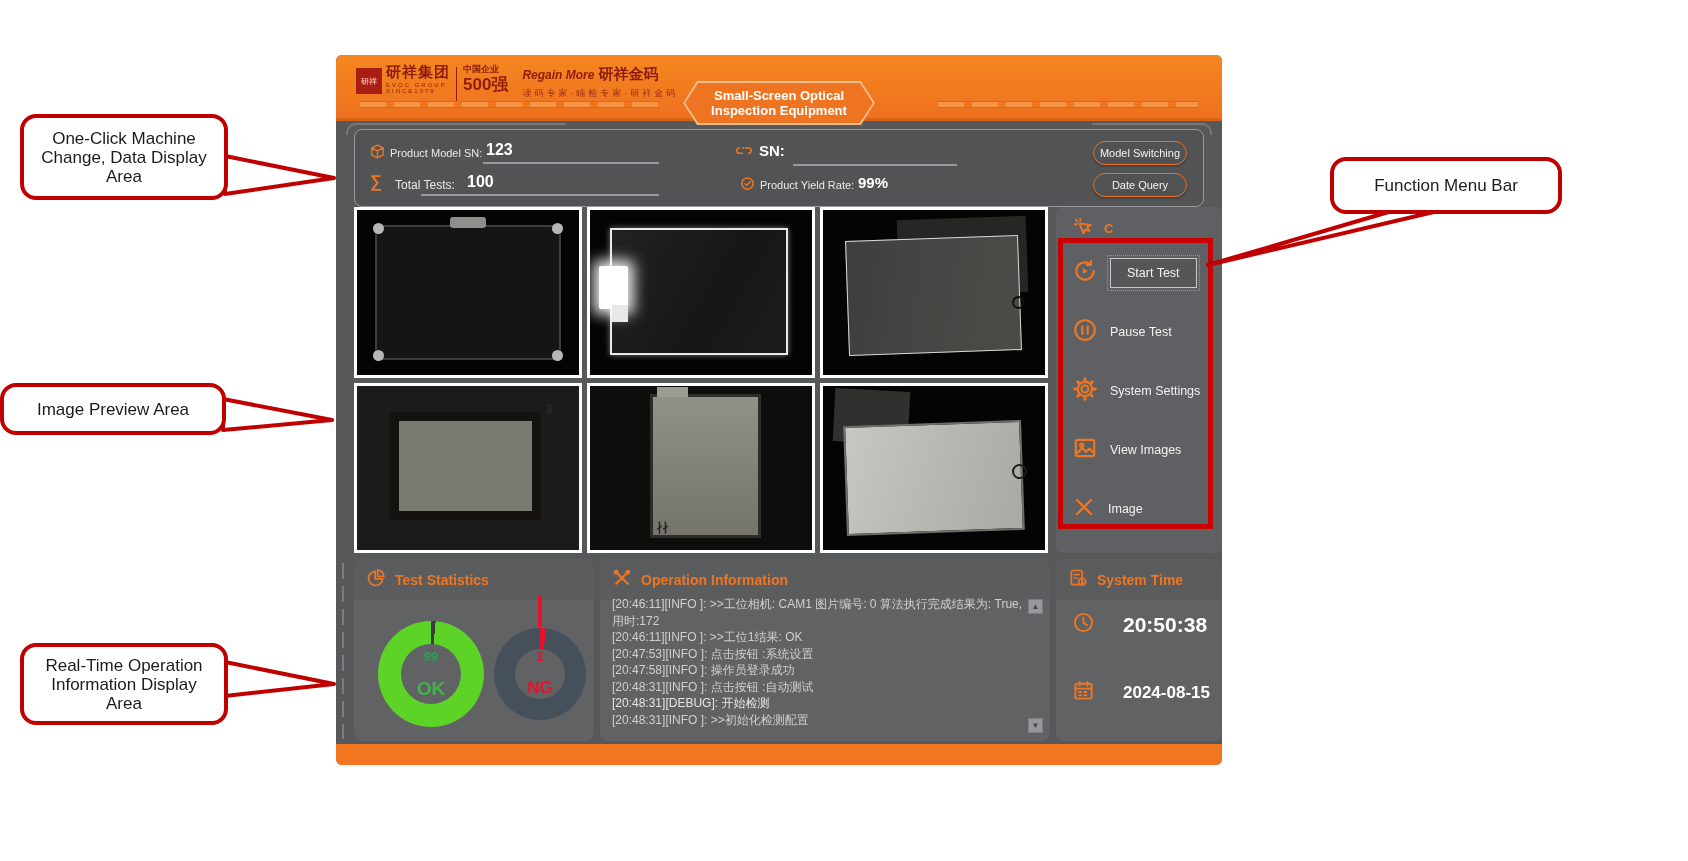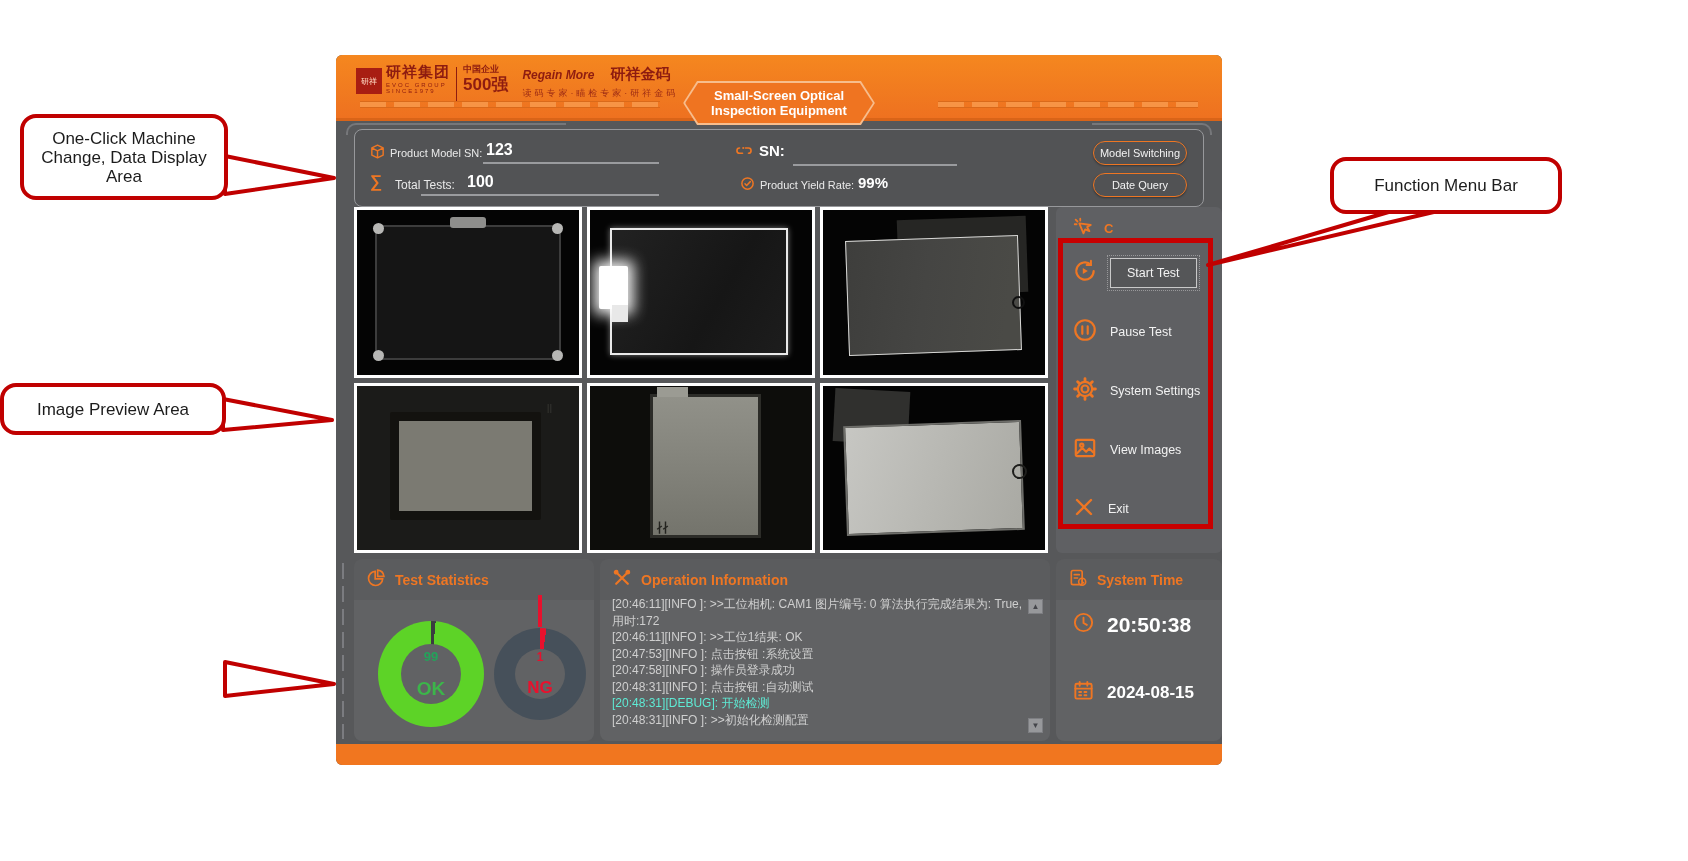--- a/index.html
+++ b/index.html
@@ -23,21 +23,21 @@
   .logo-box { width:26px; height:26px; margin-top:5px; background:#a81e12; color:#ffd9c2;
               font-size:8px; line-height:9px; display:flex; align-items:center; justify-content:center; text-align:center; }
   .logo-c1 { margin-left:4px; }
   .logo-brand { font-size:15px; font-weight:bold; letter-spacing:1px; }
   .logo-sub { font-size:6px; letter-spacing:2px; }
   .logo-div { width:1px; background:#8e1c10; margin:4px 6px 0 6px; height:34px; }
   .logo-rank1 { font-size:9px; font-weight:bold; }
   .logo-rank2 { font-size:17px; font-weight:bold; line-height:17px; }
   .logo-right { margin-left:14px; padding-top:2px; }
   .logo-script { font-size:12px; font-style:italic; font-weight:bold; }
-  .logo-script b { font-size:15px; font-style:normal; margin-left:16px; }
+  .logo-script b { font-size:15px; font-style:normal; margin-left:4px; }
   .logo-tag { font-size:9px; letter-spacing:3px; margin-top:3px; color:#9e2d15; }
 
   .title-badge-outer { position:absolute; left:50%; top:26px; transform:translateX(-50%);
       padding:2px; background:#f7bd8d; border-radius:5px;
       clip-path:polygon(14px 0, calc(100% - 14px) 0, 100% 50%, calc(100% - 14px) 100%, 14px 100%, 0 50%); }
   .title-badge { background:#ef7421; color:#fff; text-align:center; font-size:13px; font-weight:bold;
       line-height:15px; padding:5px 26px;
       clip-path:polygon(13px 0, calc(100% - 13px) 0, 100% 50%, calc(100% - 13px) 100%, 13px 100%, 0 50%); }
 
   
@@ -132,28 +132,28 @@
               background:conic-gradient(#e8112d 0deg 8deg, #46505a 8deg 360deg); }
   .donut-ng .hole { inset:21px; }
   .ng-count { color:#e8112d; font-size:12px; font-weight:bold; line-height:12px; }
   .ng-label { color:#e8112d; font-size:17px; font-weight:bold; line-height:18px; }
   .ng-tick { position:absolute; left:184px; top:36px; width:4px; height:32px; background:#e8112d; }
 
   .oplog { left:264px; top:504px; width:450px; height:182px; }
   .log-body { position:absolute; left:12px; right:26px; top:37px; bottom:6px; overflow:hidden;
               color:#cfcfcf; font-size:12px; line-height:16.5px; }
   .log-line { white-space:normal; word-break:break-all; }
-  .log-debug { color:#5eead4; }
+  .log-debug { color:#e5e5e5; }
   .scr-btn { position:absolute; right:7px; width:15px; height:15px; background:#97989b;
              color:#44454a; font-size:8px; display:flex; align-items:center; justify-content:center;
              cursor:pointer; border:1px solid #7d7e82; }
   .scr-up { top:40px; } .scr-dn { bottom:8px; }
 
   .systime { left:720px; top:504px; width:166px; height:182px; }
-  .time-row { position:absolute; left:16px; display:flex; align-items:center; gap:12px; color:#fff; }
+  .time-row { position:absolute; left:16px; display:flex; align-items:center; gap:28px; color:#fff; }
   .time-row.clock { top:52px; font-size:21px; font-weight:bold; }
   .time-row.date  { top:120px; font-size:17px; font-weight:bold; }
 
   
   .red-rect { position:absolute; left:1058px; top:238px; width:155px; height:291px;
               border:5px solid #c80000; z-index:5; }
   .callout { position:absolute; background:#fff; border:4px solid #c00000; border-radius:16px;
              color:#1c1c1c; display:flex; align-items:center; justify-content:center; text-align:center;
              font-size:17px; line-height:19px; font-weight:500; padding:4px 10px; z-index:7; }
   .co-1 { left:20px;  top:114px; width:208px; height:86px; }
@@ -329,21 +329,21 @@
         </span>
         <span class="mi-label">View Images</span>
       </div>
 
       <div class="menu-item">
         <span>
           <svg width="24" height="24" viewBox="0 0 24 24" fill="none" stroke="#ee7623" stroke-width="2.4" stroke-linecap="round">
               <path d="M5 5l14 14M19 5L5 19"></path>
             </svg>
         </span>
-        <span class="mi-label">Exit</span>
+        <span class="mi-label">Image</span>
       </div>
     </div>
 
     <div class="panel stats">
       <div class="panel-head">
         <span>
           <svg width="20" height="20" viewBox="0 0 24 24" fill="none" stroke="#ee7623" stroke-width="2">
               <path d="M11 4a8.5 8.5 0 1 0 9 9h-9V4z"></path>
               <path d="M14 2.5a8.5 8.5 0 0 1 7.5 7.5H14V2.5z"></path>
             </svg>
@@ -433,20 +433,23 @@
     <polygon points="3,8 112,30 3,46" fill="#ffffff" stroke="#c00000" stroke-width="4" stroke-linejoin="round"></polygon>
   </svg>
 
   <div class="callout co-2">
     <span>Image Preview Area</span>
   </div>
   <svg class="tail" style="left:220px; top:394px;" width="118" height="44">
     <polygon points="3,5 112,26 3,36" fill="#ffffff" stroke="#c00000" stroke-width="4" stroke-linejoin="round"></polygon>
   </svg>
 
+  <div class="callout co-3">
+    <span>Real-Time Operation Information Display Area</span>
+  </div>
   <svg class="tail" style="left:222px; top:656px;" width="118" height="48">
     <polygon points="3,6 112,28 3,40" fill="#ffffff" stroke="#c00000" stroke-width="4" stroke-linejoin="round"></polygon>
   </svg>
 
   <div class="callout co-4">
     <span>Function Menu Bar</span>
   </div>
   <svg class="tail" style="left:1200px; top:205px;" width="250" height="70">
     <polygon points="8,60 192,6 238,6" fill="#ffffff" stroke="#c00000" stroke-width="4" stroke-linejoin="round"></polygon>
   </svg>

